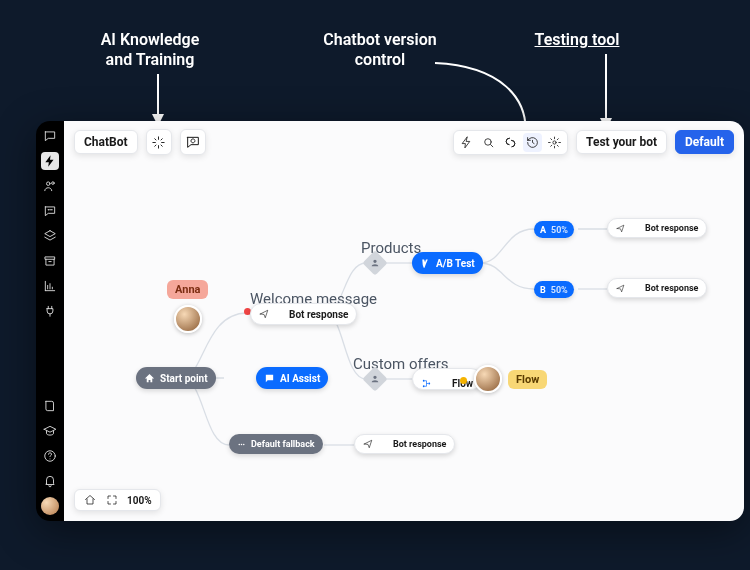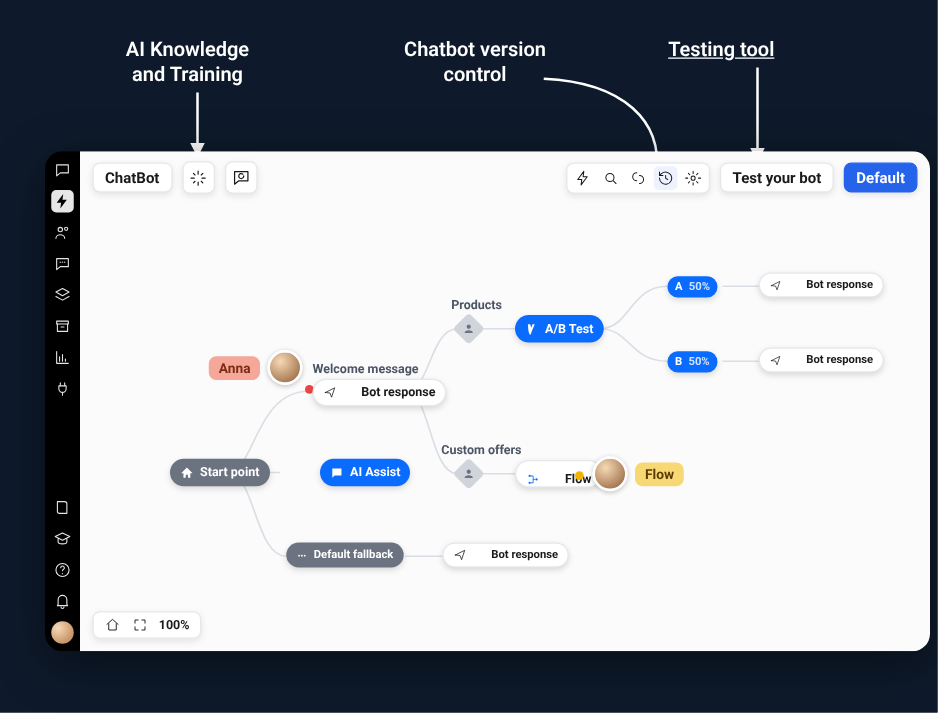--- a/index.html
+++ b/index.html
@@ -46,21 +46,21 @@
   .btn-primary{background:var(--blue);border-color:var(--blue);color:#fff;}
   .spacer{flex:1;}
 
   
   .canvas{flex:1;position:relative;overflow:hidden;}
   .node{position:absolute;display:flex;align-items:center;gap:5px;height:22px;padding:0 8px;border-radius:11px;font-size:10px;font-weight:700;white-space:nowrap;box-shadow:0 2px 5px rgba(0,0,0,.15);}
   .node.gray{background:var(--gray-pill);color:#fff;}
   .node.white{background:#fff;border:1px solid var(--border);color:var(--ink);gap:20px;}
   .node.blue{background:var(--blue2);color:#fff;}
   .node.blue-sm{background:var(--blue2);color:#fff;height:17px;border-radius:9px;font-size:9px;padding:0 6px;}
-  .node.tiny{height:auto;padding:0;background:none;box-shadow:none;font-size:10px;font-weight:700;color:#4b5563;}
+  .node.tiny{height:auto;padding:0;background:none;box-shadow:none;font-size:15px;font-weight:400;color:#4b5563;}
   .namebadge{position:absolute;display:flex;align-items:center;gap:6px;}
   .namebadge .pill{padding:3px 8px;border-radius:6px;font-size:11px;font-weight:700;}
   .namebadge.pink .pill{background:var(--pink);color:#7c2d12;}
   .namebadge.yellow .pill{background:var(--yellow);color:#5a3b00;}
   .av{width:28px;height:28px;border-radius:50%;background:radial-gradient(circle at 35% 30%,#f7d9b6,#8a5a32);border:2px solid #fff;box-shadow:0 1px 4px rgba(0,0,0,.25);}
   .diamond{position:absolute;width:18px;height:18px;background:#d1d5db;transform:rotate(45deg);border-radius:3px;display:flex;align-items:center;justify-content:center;}
   .diamond svg{transform:rotate(-45deg);}
   .dot{position:absolute;width:7px;height:7px;border-radius:50%;}
 
   
@@ -263,21 +263,21 @@
           <path d="M416 100 C 440 100, 440 66, 470 66"></path>
 
           <path d="M416 100 C 440 100, 440 126, 470 126"></path>
 
           <path d="M514 66 C 530 66, 530 66, 543 66"></path>
 
           <path d="M514 126 C 530 126, 530 126, 543 126"></path>
         </g>
       </svg>
 
-      <div class="namebadge pink" style="left:103px;top:117px;">
+      <div class="namebadge pink" style="left:103px;top:117px;flex-direction:column;">
         <div class="pill">Anna</div>
         <div class="av"></div>
       </div>
       <div class="dot" style="left:180px;top:145px;background:#ef4444;"></div>
 
       <div class="node gray" style="left:45px;top:204px;margin-left:27px;">
         <svg width="11" height="11" viewBox="0 0 24 24">
             <path fill="#fff" d="M12 2 2 12h4v8h4v-5h4v5h4v-8h4z"></path>
           </svg>
         <span>Start point</span>

